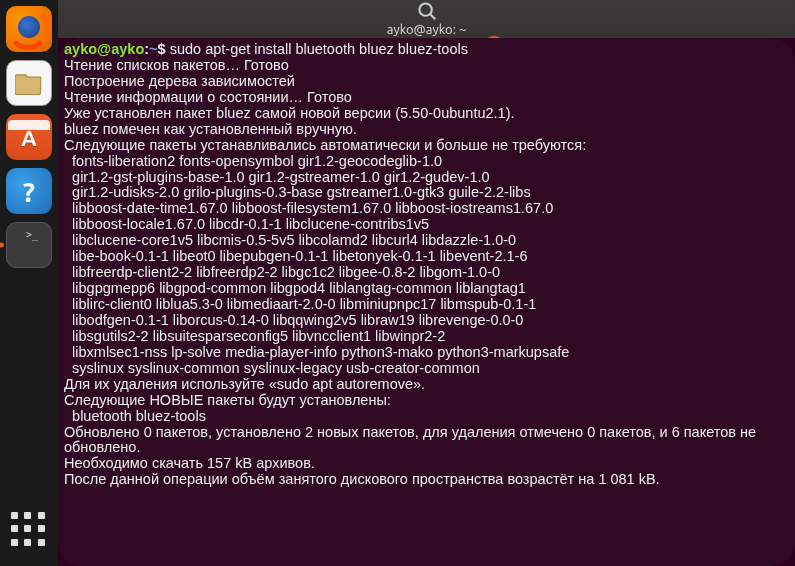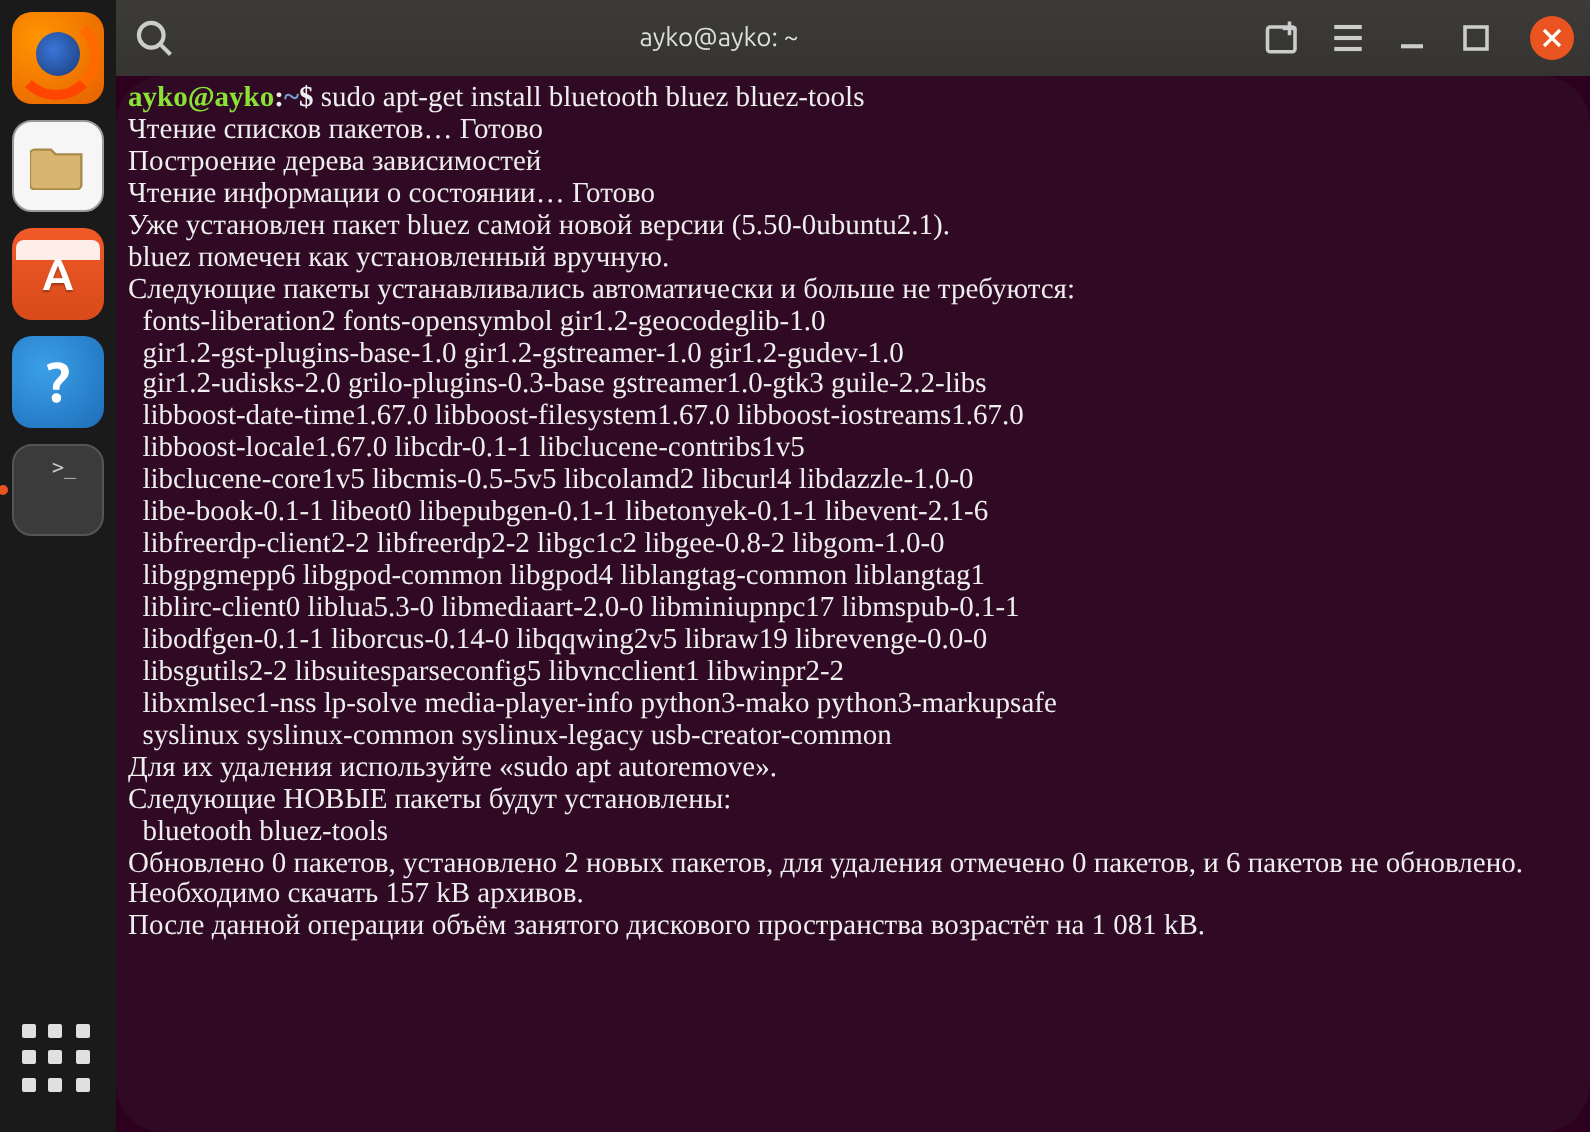--- a/index.html
+++ b/index.html
@@ -60,38 +60,39 @@
   background: #2c001e;
 }
 .titlebar {
   height: 38px;
   background: linear-gradient(#3c3b37, #353430);
   display: flex;
   align-items: center;
   padding: 0 8px;
   color: #ddd;
   font-size: 13px;
+  flex-direction: column;
 }
 .titlebar .tb-btn {
   width: 22px; height: 22px; display:flex; align-items:center; justify-content:center;
   border-radius:50%; margin-left:6px;
 }
 .titlebar .tb-btn.close { background:#e95420; color:#fff; }
 .titlebar .tb-btn svg { width:12px; height:12px; }
 .titlebar .title { flex:1; text-align:center; font-weight:400; }
 .titlebar .left, .titlebar .right { display:flex; align-items:center; gap:10px; }
 .titlebar .icon-btn { width:22px; height:22px; display:flex; align-items:center; justify-content:center;
   color:#ccc; }
 
 .terminal-body {
   flex:1;
   background: #2c001e;
   background: #300a24;
   padding: 4px 8px 8px 6px;
-  font-family: Liberation Serif, serif;
+  font-family: Liberation Sans, sans-serif;
   font-size: 14.5px;
   line-height: 1.1;
   color: #eee;
   white-space: pre-wrap;
   word-break: break-word;
   overflow: hidden;
   border-radius: 24px;
 }
 .terminal-body .prompt-user { color:#8ae234; font-weight:bold; }
 .terminal-body .prompt-colon { color:#eee; font-weight:bold;}

